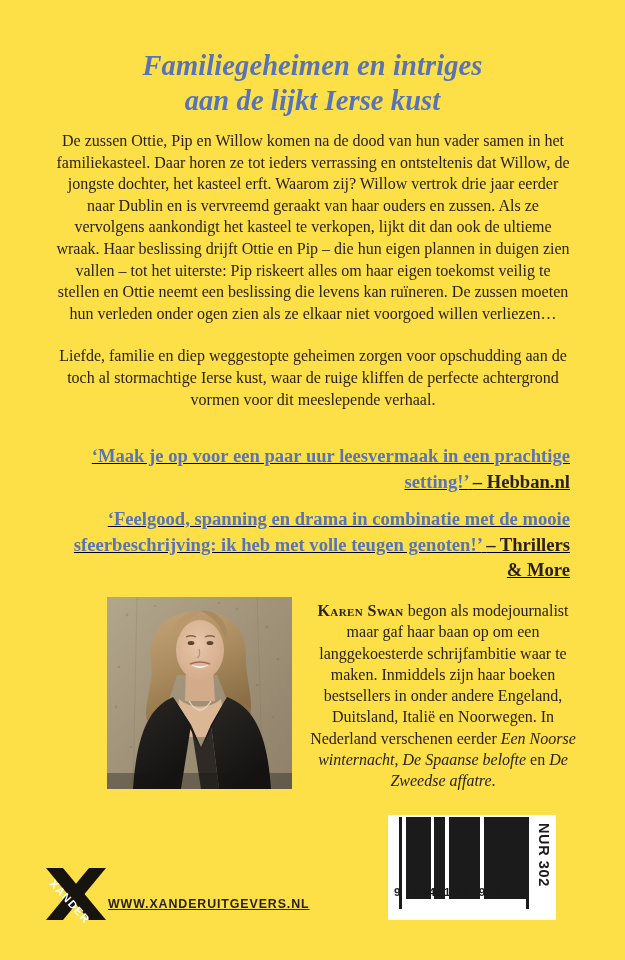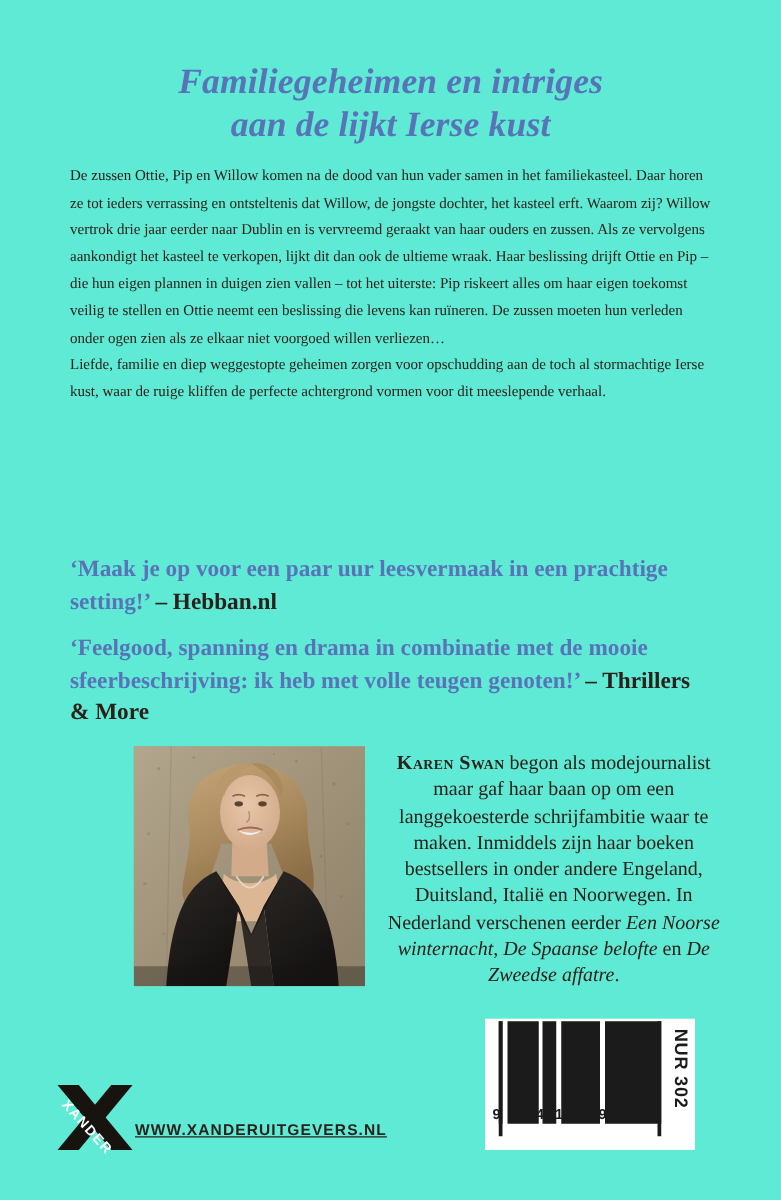--- a/index.html
+++ b/index.html
@@ -11,21 +11,21 @@
     height: 960px;
     background: #ecd9e6;
     font-family: "Liberation Serif", "DejaVu Serif", serif;
     overflow: hidden;
     position: relative;
   }
 
   .cover {
     position: absolute;
     inset: 0;
-    background: #5eead4;
+    background: #fde047;
   }
 
   
   .title-block {
     position: absolute;
     top: 48px;
     left: 0;
     width: 625px;
     text-align: center;
   }
@@ -39,38 +39,40 @@
     letter-spacing: 0.1px;
     white-space: nowrap;
   }
 
   
   .blurb {
     position: absolute;
     top: 130px;
     left: 56px;
     width: 514px;
-    text-align: left;
+    text-align: center;
     color: #2b211b;
-    font-size: 12px;
+    font-size: 16px;
     line-height: 21.6px;
   }
   .blurb p {
     margin: 0;
   }
   .blurb p + p {
+    margin-top: 21px;
   }
 
   
   .quotes {
     position: absolute;
     top: 443px;
     left: 56px;
     width: 514px;
-    text-align: left;
+    text-align: right;
+    text-decoration: underline;
   }
   .quote {
     font-size: 18.6px;
     line-height: 25.6px;
     color: #5873b8;
     font-weight: bold;
   }
   .quote + .quote {
     margin-top: 12px;
   }

